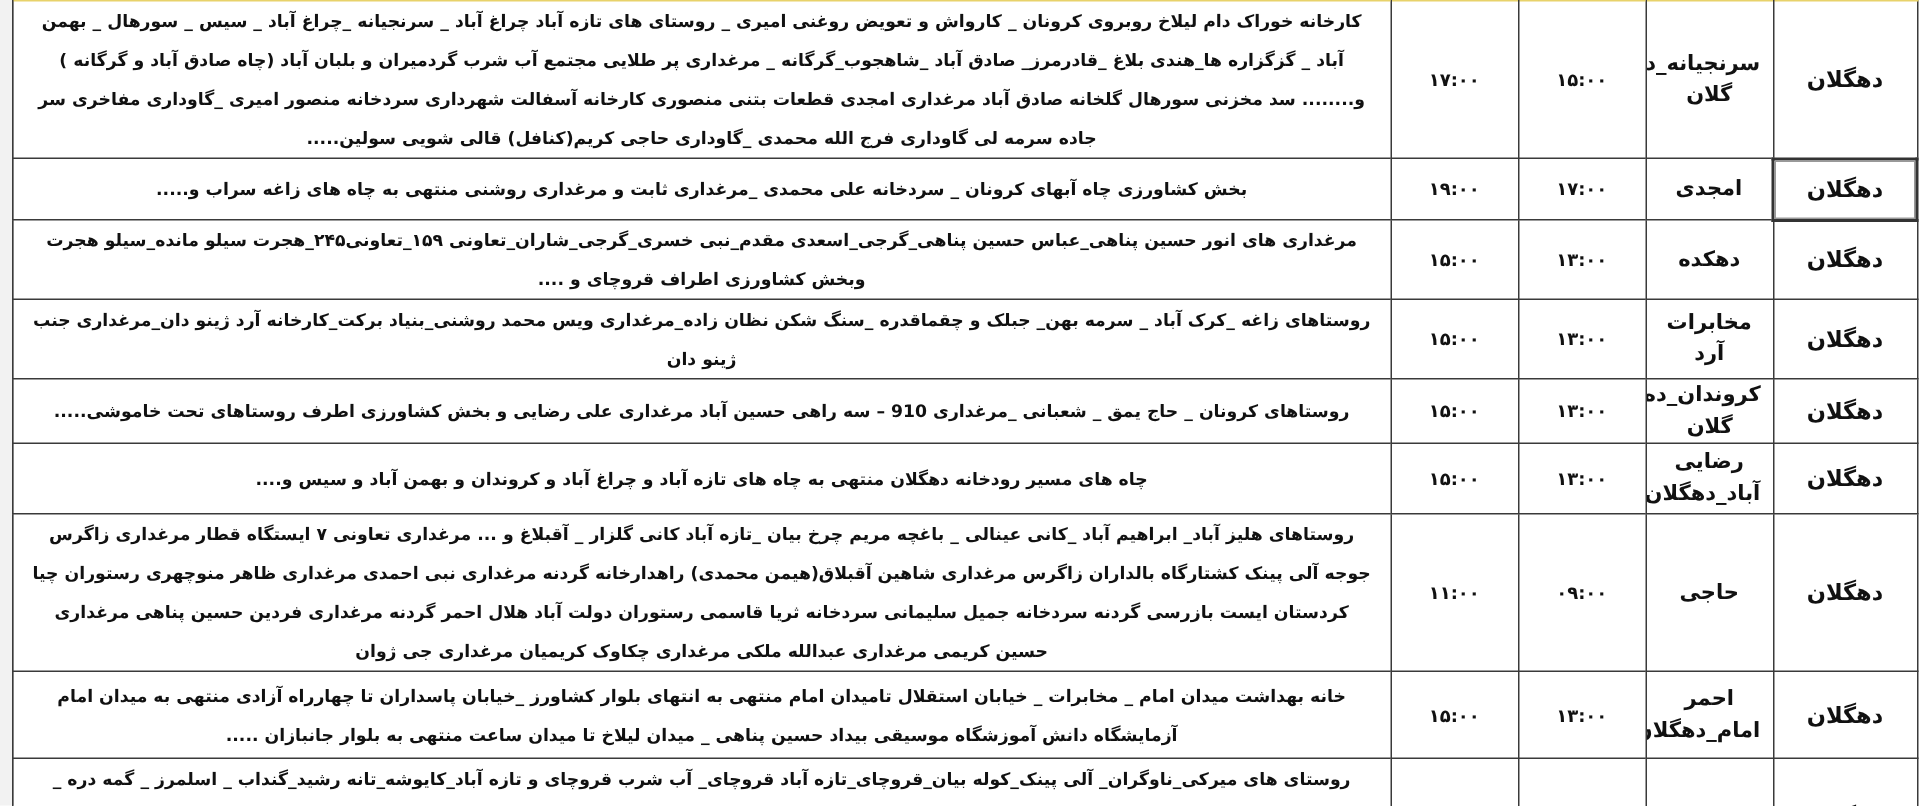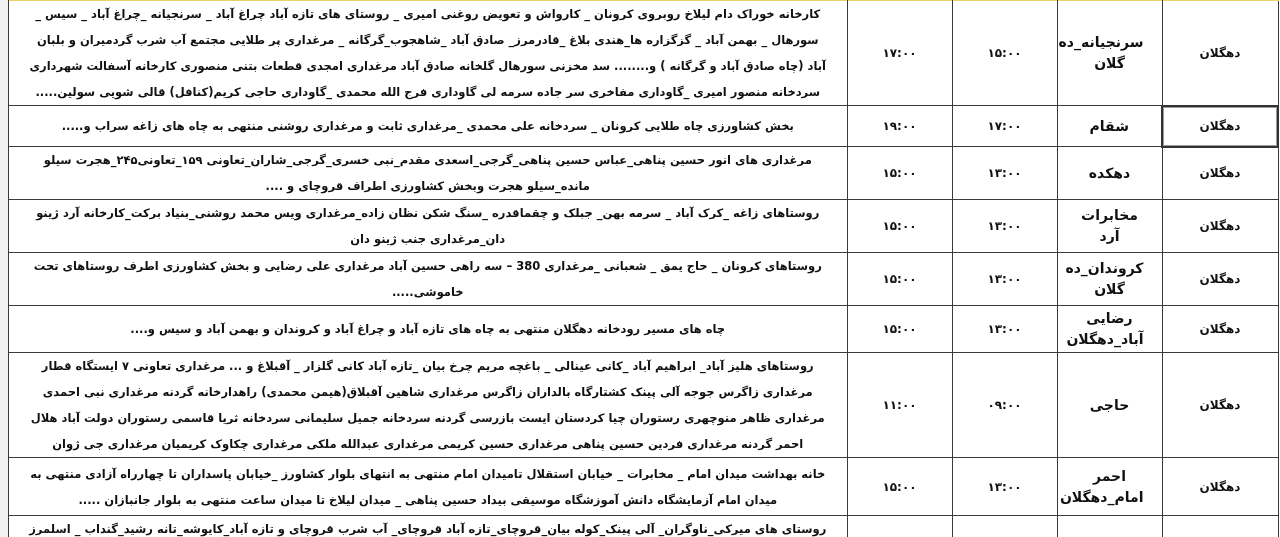--- a/index.html
+++ b/index.html
@@ -29,24 +29,24 @@
       width: 1271px;
       border-collapse: collapse;
       table-layout: fixed;
       direction: rtl;
     }
     table.outage td {
       border: 1.5px solid #3a3a3a;
       text-align: center;
       vertical-align: middle;
       font-weight: bold;
-      padding: 0 18px;
+      padding: 0 8px;
       overflow: hidden;
     }
-    td.city { width: 79px; font-size: 12px; }
+    td.city { width: 79px; font-size: 15px; }
     td.area { width: 68px; font-size: 14px; line-height: 21px; }
     td.start { width: 68px; font-size: 12px; }
     td.end { width: 68px; font-size: 12px; }
     td.desc {
       font-size: 11.5px;
       line-height: 26px;
       padding: 0 10px;
     }
     tr.r0 td { height: 95px; border-top-color: #e8d26a; }
     tr.r1 td { height: 39px; }
@@ -77,45 +77,45 @@
     <tbody>
       <tr class="r0">
         <td class="city">دهگلان</td>
         <td class="area">سرنجیانه_ده گلان</td>
         <td class="start">۱۵:۰۰</td>
         <td class="end">۱۷:۰۰</td>
         <td class="desc">کارخانه خوراک دام لیلاخ روبروی کرونان _ کارواش و تعویض روغنی امیری _ روستای های تازه آباد چراغ آباد _ سرنجیانه _چراغ آباد _ سیس _ سورهال _ بهمن آباد _ گزگزاره ها_هندی بلاغ _قادرمرز_ صادق آباد _شاهجوب_گرگانه _ مرغداری پر طلایی مجتمع  آب شرب گردمیران و بلبان آباد (چاه صادق آباد و گرگانه ) و........ سد مخزنی سورهال گلخانه صادق آباد مرغداری امجدی قطعات بتنی منصوری کارخانه آسفالت شهرداری سردخانه منصور امیری _گاوداری مفاخری سر جاده سرمه لی گاوداری فرج الله محمدی _گاوداری حاجی کریم(کنافل) قالی شویی سولین.....</td>
       </tr>
       <tr class="r1">
         <td class="city">دهگلان</td>
-        <td class="area">شقام</td>
+        <td class="area">امجدی</td>
         <td class="start">۱۷:۰۰</td>
         <td class="end">۱۹:۰۰</td>
-        <td class="desc">بخش کشاورزی چاه طلایی کرونان _ سردخانه علی محمدی _مرغداری ثابت و مرغداری روشنی منتهی به چاه های  زاغه سراب و.....</td>
+        <td class="desc">بخش کشاورزی چاه آبهای کرونان _ سردخانه علی محمدی _مرغداری ثابت و مرغداری روشنی منتهی به چاه های  زاغه سراب و.....</td>
       </tr>
       <tr class="r2">
         <td class="city">دهگلان</td>
         <td class="area">دهکده</td>
         <td class="start">۱۳:۰۰</td>
         <td class="end">۱۵:۰۰</td>
         <td class="desc">مرغداری های انور حسین پناهی_عباس حسین پناهی_گرجی_اسعدی مقدم_نبی خسری_گرجی_شاران_تعاونی ۱۵۹_تعاونی۲۴۵_هجرت سیلو مانده_سیلو هجرت وبخش کشاورزی اطراف قروچای و ....</td>
       </tr>
       <tr class="r3">
         <td class="city">دهگلان</td>
         <td class="area">مخابرات آرد</td>
         <td class="start">۱۳:۰۰</td>
         <td class="end">۱۵:۰۰</td>
         <td class="desc">روستاهای زاغه _کرک آباد _ سرمه بهن_ جبلک و چقماقدره _سنگ شکن نظان زاده_مرغداری ویس محمد روشنی_بنیاد برکت_کارخانه آرد ژینو دان_مرغداری جنب ژینو دان</td>
       </tr>
       <tr class="r4">
         <td class="city">دهگلان</td>
         <td class="area">کروندان_ده گلان</td>
         <td class="start">۱۳:۰۰</td>
         <td class="end">۱۵:۰۰</td>
-        <td class="desc">روستاهای کرونان _ حاج یمق _ شعبانی _مرغداری 380 – سه راهی حسین آباد مرغداری علی رضایی و بخش کشاورزی اطرف روستاهای تحت خاموشی.....</td>
+        <td class="desc">روستاهای کرونان _ حاج یمق _ شعبانی _مرغداری 910 – سه راهی حسین آباد مرغداری علی رضایی و بخش کشاورزی اطرف روستاهای تحت خاموشی.....</td>
       </tr>
       <tr class="r5">
         <td class="city">دهگلان</td>
         <td class="area">رضایی آباد_دهگلان</td>
         <td class="start">۱۳:۰۰</td>
         <td class="end">۱۵:۰۰</td>
         <td class="desc">چاه های مسیر رودخانه دهگلان منتهی به چاه های تازه آباد و چراغ  آباد و کروندان و بهمن آباد و سیس و....</td>
       </tr>
       <tr class="r6">
         <td class="city">دهگلان</td>

